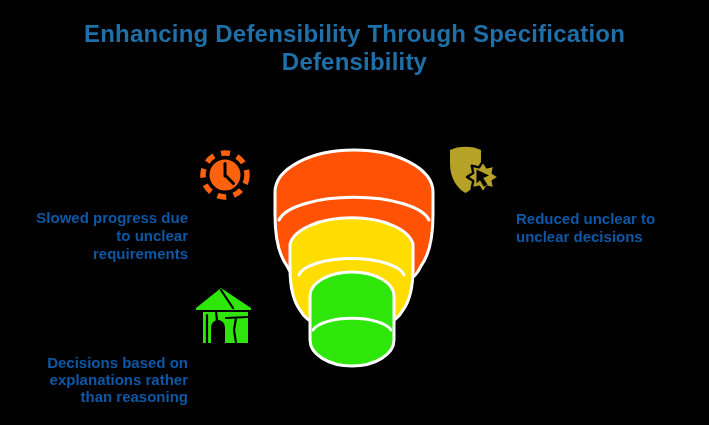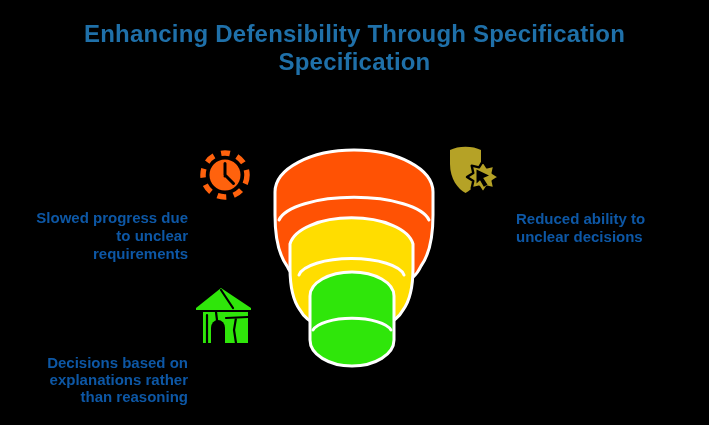--- a/index.html
+++ b/index.html
@@ -37,21 +37,21 @@
   #callout-top-right   { left: 516px;  top: 210px; width: 180px; }
   #graphic-svg { position: absolute; left: 0; top: 0; }
 </style>
 </head>
 <body>
 
 <div id="canvas">
 
   <div class="title">
     <div>Enhancing Defensibility Through Specification</div>
-    <div>Specification</div>
+    <div>Defensibility</div>
   </div>
 
   <svg id="graphic-svg" width="709" height="425" viewBox="0 0 709 425">
 
     <g>
 
       <g>
         <path stroke="#FFFFFF" stroke-width="3" stroke-linejoin="round" d="M275,192 A79,42 0 0 1 433,192 L433,215
                  C433,240 429,255 421,266
                  A69,40 0 0 1 287,266
@@ -109,17 +109,17 @@
     <div>requirements</div>
   </div>
 
   <div id="callout-bottom-left" class="callout right-aligned">
     <div>Decisions based on</div>
     <div>explanations rather</div>
     <div>than reasoning</div>
   </div>
 
   <div id="callout-top-right" class="callout left-aligned">
-    <div>Reduced ability to</div>
+    <div>Reduced unclear to</div>
     <div>unclear decisions</div>
   </div>
 
 </div>
 
 </body></html>

